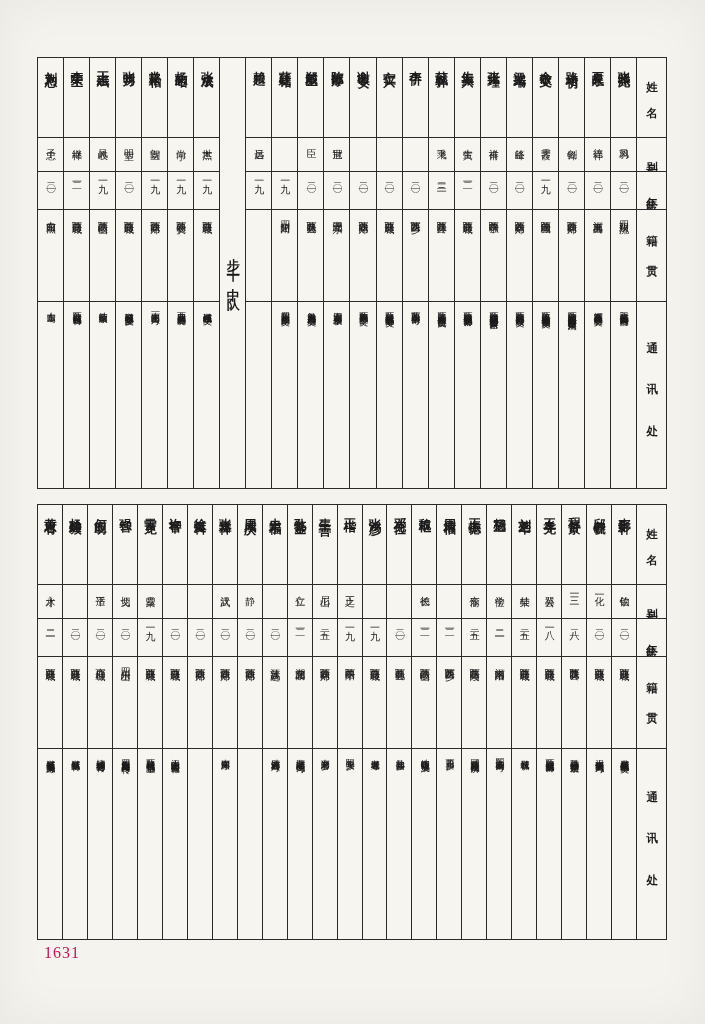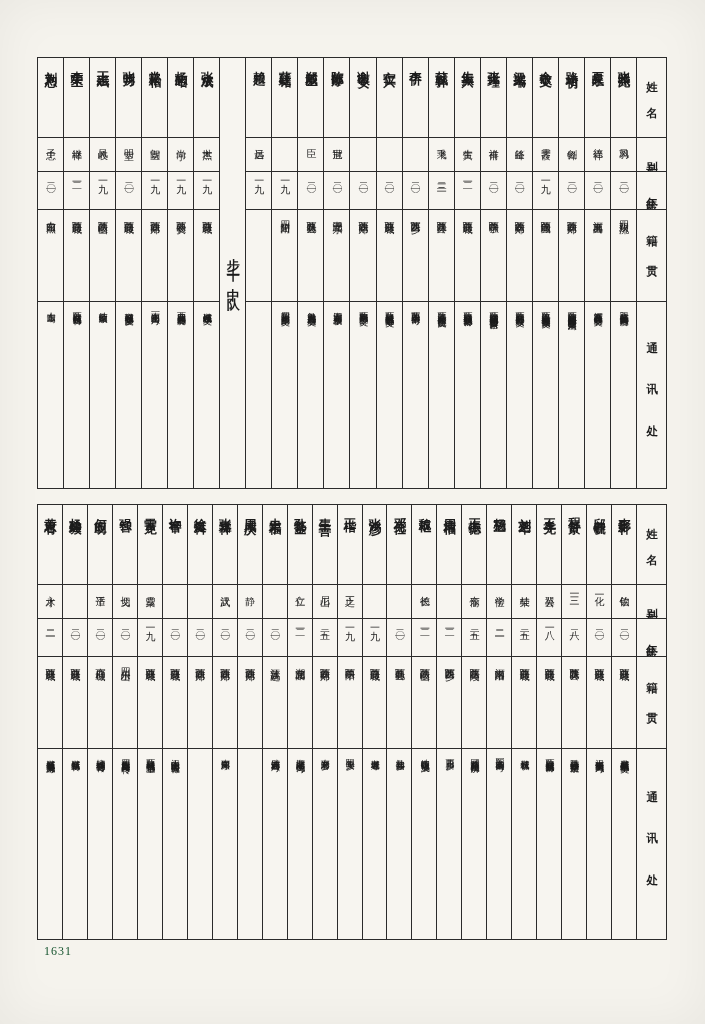--- a/index.html
+++ b/index.html
@@ -30,21 +30,21 @@
         font-size:11.5px;font-weight:bold;}
   .sp-name > span{letter-spacing:26px;}
   .sp-sm > span{letter-spacing:3px;}
   .sp-origin > span{letter-spacing:30px;}
   .sp-addr > span{letter-spacing:42px;}
   .unit-cell{flex:1 1 auto;display:flex;align-items:center;justify-content:center;overflow:hidden;}
   .unit-cell > span{writing-mode:vertical-rl;text-orientation:upright;
         font-size:13px;font-weight:bold;letter-spacing:10px;}
   .page-number{position:absolute;left:44px;top:944px;
         font-family:"Liberation Serif","DejaVu Serif",serif;
-        font-size:12px;color:#14532d;letter-spacing:1px;}
+        font-size:16px;color:#be185d;letter-spacing:1px;}
 </style>
 </head>
 <body>
 
 <div class="page">
 
   <div class="band band-top">
     <div class="col hdr-col">
       <div class="hcell c-name sp-name">
           <span>姓名</span>

